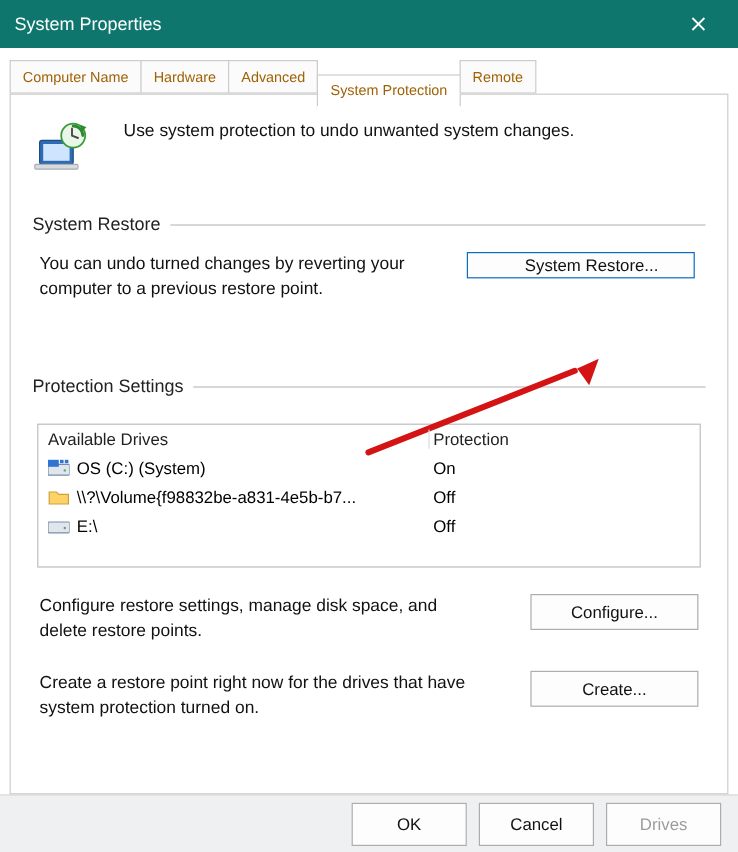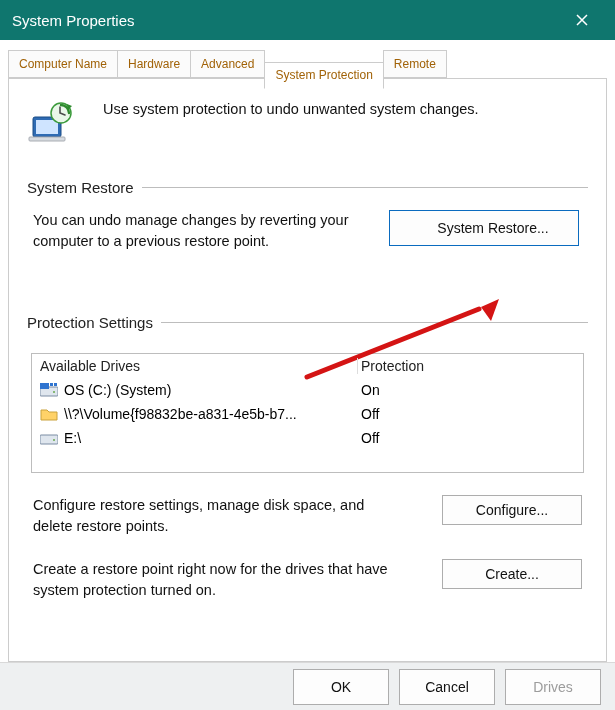--- a/index.html
+++ b/index.html
@@ -75,21 +75,21 @@
   .btn {
     min-width: 140px; height: 30px;
     border: 1px solid #adadad;
     background: #fdfdfd;
     font-size: 14px; color: #111;
     display: inline-flex; align-items: center; justify-content: center;
     cursor: pointer;
     padding: 0 14px;
     white-space: nowrap;
   }
-  .btn.wide { min-width: 190px; height: 36px; padding-left: 32px; }
+  .btn.wide { min-width: 190px; height: 22px; padding-left: 32px; }
   .btn.accent { border: 1px solid #0a6bbf; }
   .btn.disabled { color: #9c9c9c; cursor: default; }
   .drives-table {
     border: 1px solid #bdbdbd;
     margin: 22px 4px 0 4px;
     min-height: 120px;
   }
   .drives-head, .drives-row {
     display: flex; padding: 4px 8px; font-size: 14px;
   }
@@ -159,21 +159,21 @@
         </svg>
         <div class="intro-text">Use system protection to undo unwanted system changes.</div>
       </div>
 
       <div class="group">
         <div class="group-title-row">
           <span class="group-title">System Restore</span>
           <span class="group-line"></span>
         </div>
         <div class="row2">
-          <div class="row-text">You can undo manage changes by reverting your computer to a previous restore point.</div>
+          <div class="row-text">You can undo turned changes by reverting your computer to a previous restore point.</div>
           <button class="btn wide accent">System Restore...</button>
         </div>
       </div>
 
       <svg class="arrow" viewBox="0 0 210 90">
         <line x1="8" y1="82" x2="180" y2="14" stroke="#d41414" stroke-width="5" stroke-linecap="round"></line>
         <polygon points="182,12 200,4 192,26" fill="#d41414"></polygon>
       </svg>
 
       <div class="group" style="margin-top:62px">

